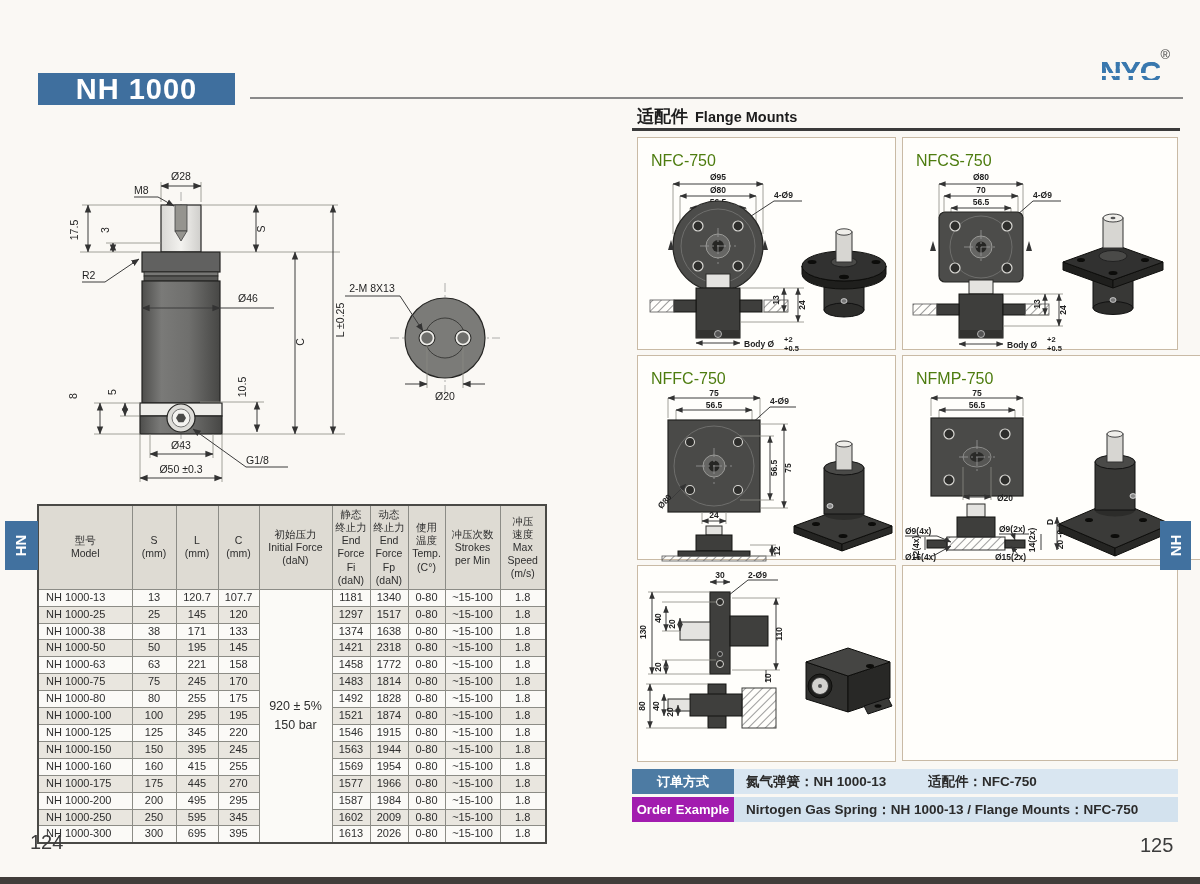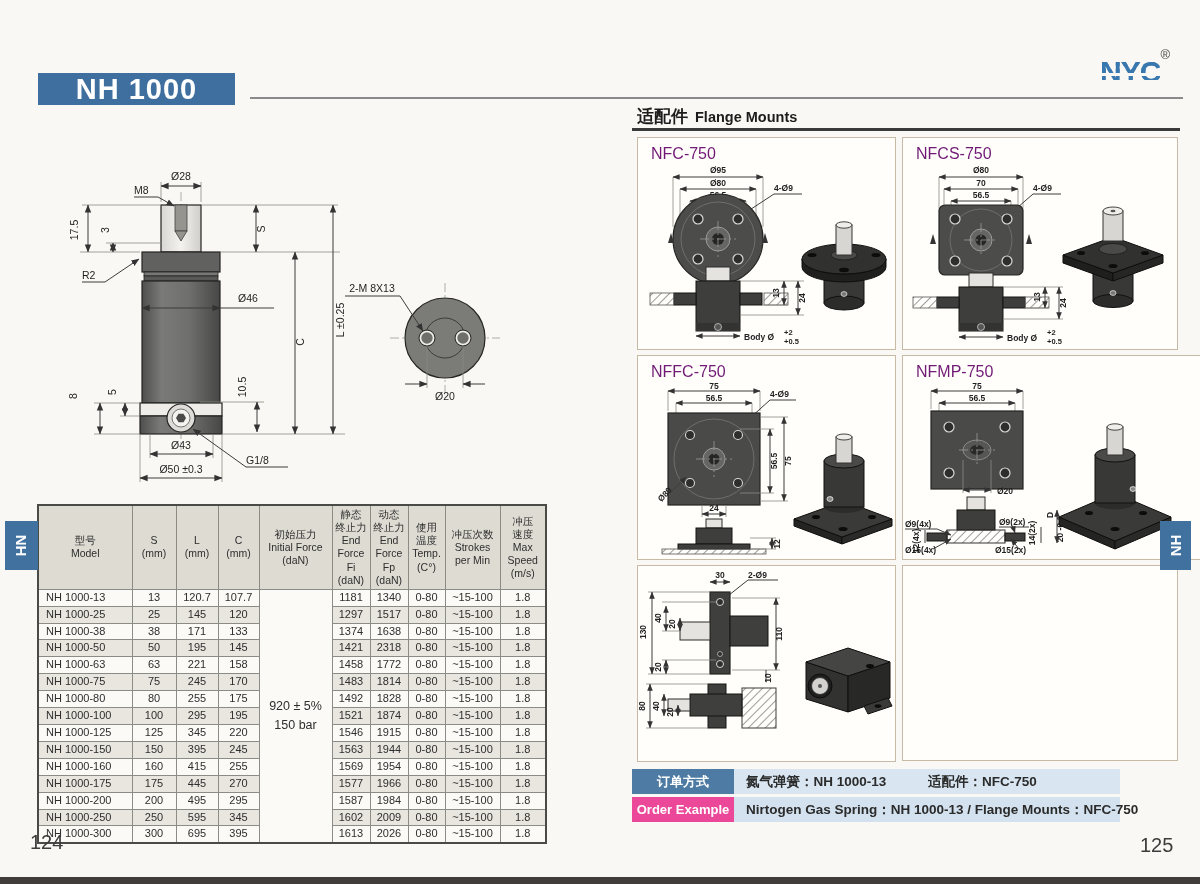--- a/index.html
+++ b/index.html
@@ -40,33 +40,33 @@
   .spec-table tbody td.model{text-align:left;padding-left:7px}
   .spec-table td.force-cell{background:#fbfaf7;vertical-align:middle;text-align:center;
                             font-size:12.5px;line-height:1.5}
 
   
   .fm-title{left:637px;top:105px;font-weight:bold;color:#1c1c1c;white-space:nowrap}
   .fm-title .zh{font-size:17px}
   .fm-title .en{font-size:14.5px;margin-left:7px}
   .fm-underline{left:632px;top:128px;width:548px;height:3px;background:#3a3a3a}
   .panel{position:absolute;border:1px solid #c9baa5;background:#fffefb;box-sizing:border-box}
-  .panel-title{color:#701a75;font-size:16px;margin:7px 0 0 13px;line-height:18px}
+  .panel-title{color:#4d7c0f;font-size:16px;margin:14px 0 0 13px;line-height:18px}
   .panel svg{display:block}
 
   
-  .order-row{position:absolute;width:488px;height:25px}
+  .order-row{position:absolute;width:546px;height:25px}
   .order-row .lab{position:absolute;left:0;top:0;width:102px;height:25px;color:#fff;
                   font-size:13px;font-weight:bold;display:flex;align-items:center;justify-content:center}
   .order-row .txt{position:absolute;top:0;height:25px;line-height:25px;font-size:13.5px;
                   font-weight:bold;color:#2b2b2b;white-space:nowrap}
   .order-row1{left:632px;top:769px;background:#d9e6f1}
   .order-row1 .lab{background:#4d7ba3}
   .order-row2{left:632px;top:797px;background:#d3e2ee}
-  .order-row2 .lab{background:#ec4899}
+  .order-row2 .lab{background:#a21caf}
 
   .pg{font-size:20px;color:#3c3c3c}
   .pg.left{left:30px;top:831px}
   .pg.right{left:1140px;top:834px}
   .bottom-bar{left:0;top:877px;width:1200px;height:7px;background:#413d3a}
 
   
   svg text{font-family:"Liberation Sans","DejaVu Sans",sans-serif;fill:#1f1f1f}
   svg .dt{font-size:10.5px}
   svg .pd{font-size:8.5px;font-weight:bold}

